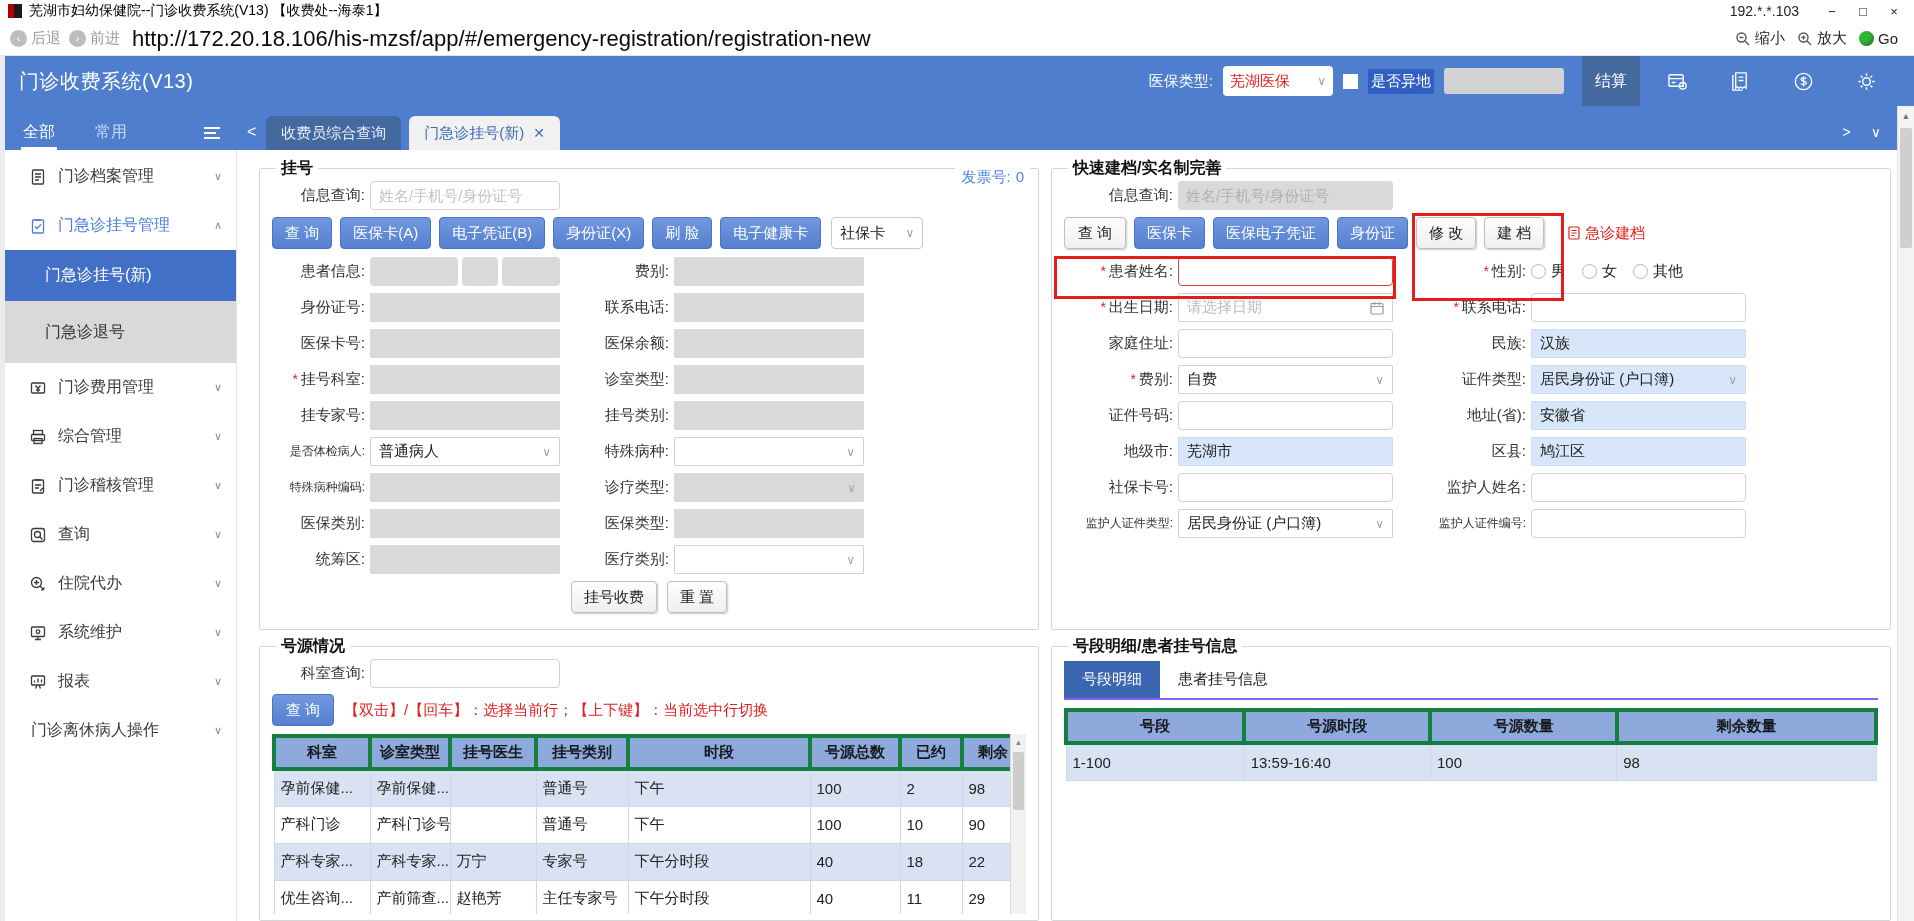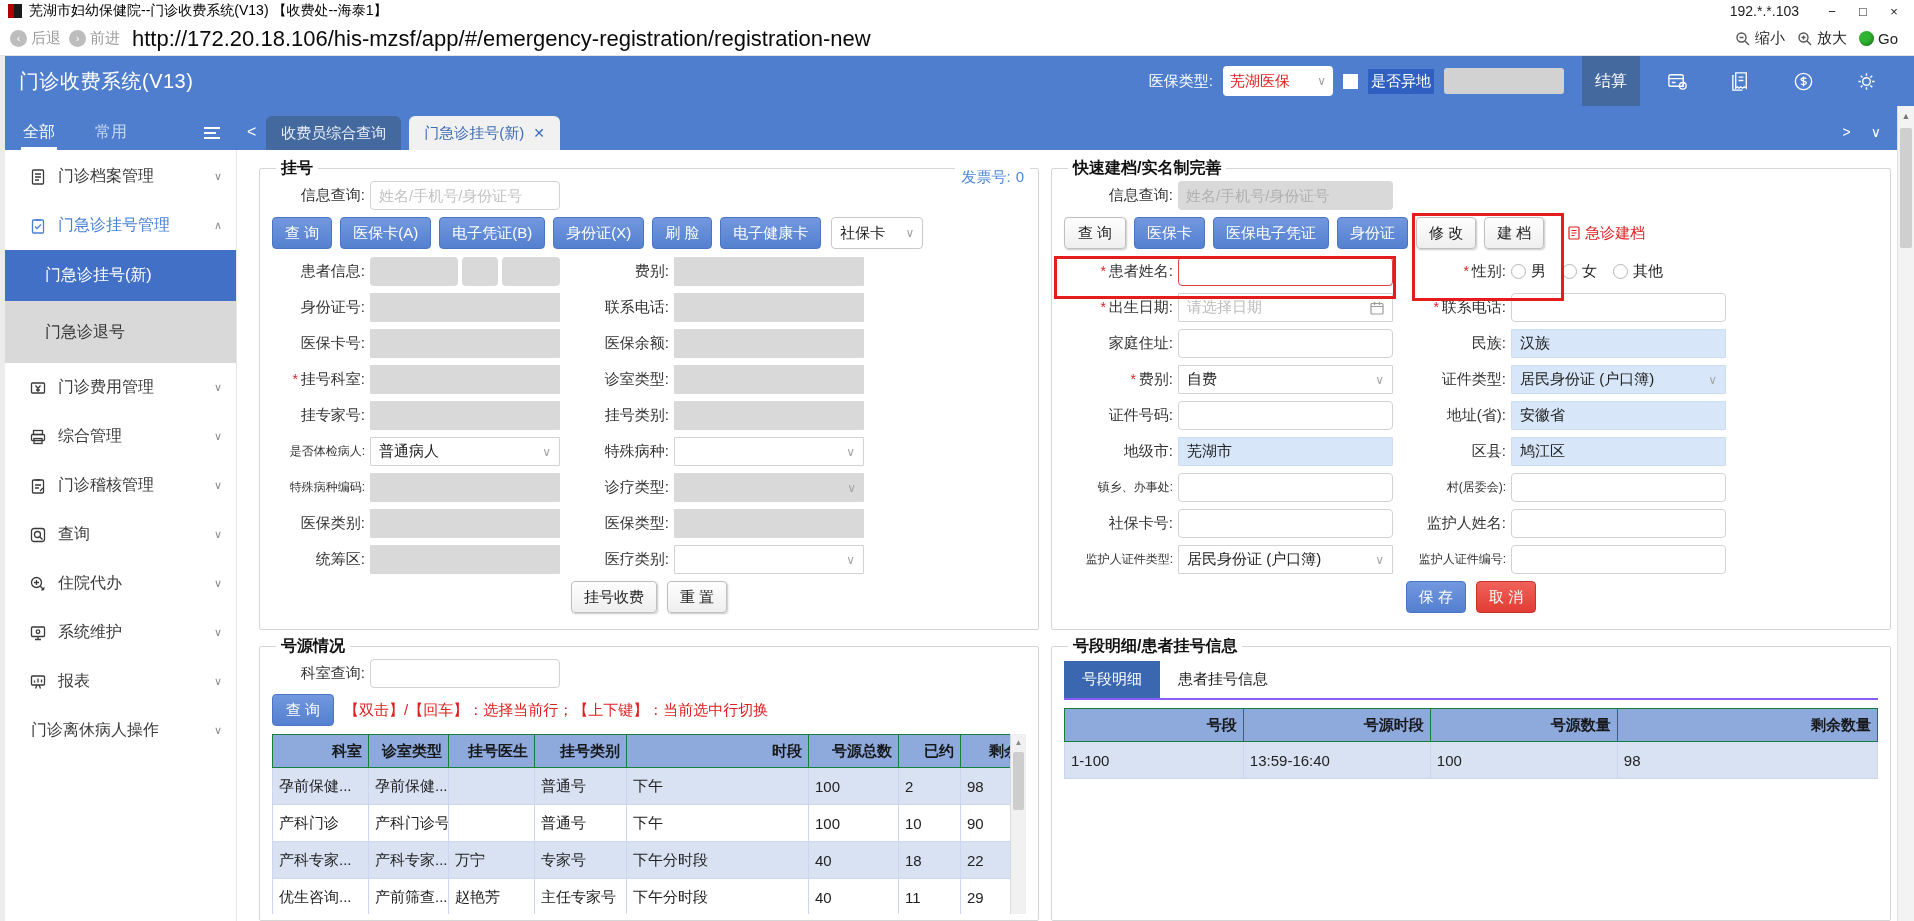--- a/index.html
+++ b/index.html
@@ -99,37 +99,37 @@
   .btn { height:32px; border-radius:4px; display:inline-flex; align-items:center; justify-content:center; padding:0 12px; font-size:15px; white-space:nowrap; cursor:default; }
   .btn.blue { background:linear-gradient(#7298de,#5480d0); border:1px solid #4a74c4; color:#fff; }
   .btn.def { background:linear-gradient(#fefefe,#efefef); border:1px solid #bfbfbf; color:#222; box-shadow:1px 1px 2px rgba(0,0,0,.22); }
   .btn.red { background:linear-gradient(#f0625a,#e23c33); border:1px solid #c93229; color:#fff; }
   .btnrow { display:flex; gap:8px; align-items:center; margin-bottom:8px; }
   .soc-sel { width:92px; height:32px; background:#fff; border:1px solid #c9c9c9; border-radius:4px; display:flex; align-items:center; justify-content:space-between; padding:0 8px; font-size:15px; margin-left:2px; }
   .center-actions { display:flex; gap:10px; justify-content:center; margin-top:4px; }
 
   .fs-quick { flex:1; position:relative; }
   .lR { width:114px; } .fR { width:215px; }
-  .lS { width:102px; margin-left:16px;text-align:right; } .fS { width:215px; }
+  .lS { width:102px; margin-left:36px;text-align:right; } .fS { width:215px; }
   .radios { display:flex; align-items:center; }
   .radio { width:15px; height:15px; border:1px solid #b5b5b5; border-radius:50%; background:#fff; flex-shrink:0; margin-right:5px; }
   .rlbl { margin-right:16px; font-size:15px; }
   .ph { color:#bdbdbd; }
   .cal { margin-left:auto; }
   .emerg { display:flex; align-items:center; gap:5px; color:#e02020; font-size:15px; margin-left:16px; }
   .redbox { position:absolute; border:3px solid #e51c1c; z-index:5; pointer-events:none; }
   .box-create { left:360px; top:34px; width:152px; height:88px; }
   .box-name { left:2px; top:77px; width:342px; height:43px; }
 
   
   .fs-slot { width:780px; display:flex; flex-direction:column; min-height:0; flex-shrink:0; }
   .hint { color:#e02020; font-size:15px; }
   .tblwrap { position:relative; flex:1; overflow:hidden; margin-top:2px; }
   table { border-collapse:collapse; width:100%; table-layout:fixed; font-size:15px; }
-  th { background:#8ea9db; border:1px solid #15803d; height:33px; font-weight:700; color:#16181c; padding:0 6px; text-align:right; }
+  th { background:#8ea9db; border:4px solid #15803d; height:33px; font-weight:700; color:#16181c; padding:0 6px; text-align:center; }
   td { border:1px solid #ccd6ec; height:37px; padding:0 6px; white-space:nowrap; overflow:hidden; background:#fff; }
   tr.alt td { background:#d9e2f3; }
   .vscroll { position:absolute; top:0; right:0; bottom:0; width:16px; background:#f1f1f1; border-left:1px solid #dadada; }
   .vscroll .arr { display:block; text-align:center; font-size:8px; color:#888; padding-top:4px; }
   .vscroll .thumb { position:absolute; left:2px; right:2px; top:18px; height:58px; background:#cdcdcd; border-radius:2px; }
 
   .fs-seg { flex:1; display:flex; flex-direction:column; min-height:0; }
   .seg-tabs { display:flex; align-items:flex-end; border-bottom:2px solid #8b5cf6; margin-top:2px; }
   .seg-tab { padding:9px 18px; font-size:15px; }
   .seg-tab.active { background:#3a67b0; color:#fff; }
@@ -517,43 +517,33 @@
               <span class="lbl lR">地级市:</span>
               <span class="fld f fR">
                   <span>芜湖市</span>
                 </span>
               <span class="lbl lS">区县:</span>
               <span class="fld f fS">
                   <span>鸠江区</span>
                 </span>
             </div>
             <div class="frow">
-              <span class="lbl lR sm">镇乡、办事处:</span>
-              <span class="fR"><input class="inp" style=""></span>
-              <span class="lbl lS sm">村(居委会):</span>
-              <span class="fS"><input class="inp" style=""></span>
-            </div>
-            <div class="frow">
               <span class="lbl lR">社保卡号:</span>
               <span class="fR"><input class="inp" style=""></span>
               <span class="lbl lS">监护人姓名:</span>
               <span class="fS"><input class="inp" style=""></span>
             </div>
             <div class="frow">
               <span class="lbl lR sm">监护人证件类型:</span>
               <span class="fld w fR">
                 <span>居民身份证 (户口簿)</span>
                 <span class="cv">∨</span>
               </span>
               <span class="lbl lS sm">监护人证件编号:</span>
               <span class="fS"><input class="inp" style=""></span>
-            </div>
-            <div class="center-actions">
-              <span class="btn blue">保 存</span>
-              <span class="btn red">取 消</span>
             </div>
 
             <span class="redbox box-create"></span>
             <span class="redbox box-name"></span>
           </fieldset>
         </div>
 
         <div class="r2">
 
           <fieldset class="fs-slot">

